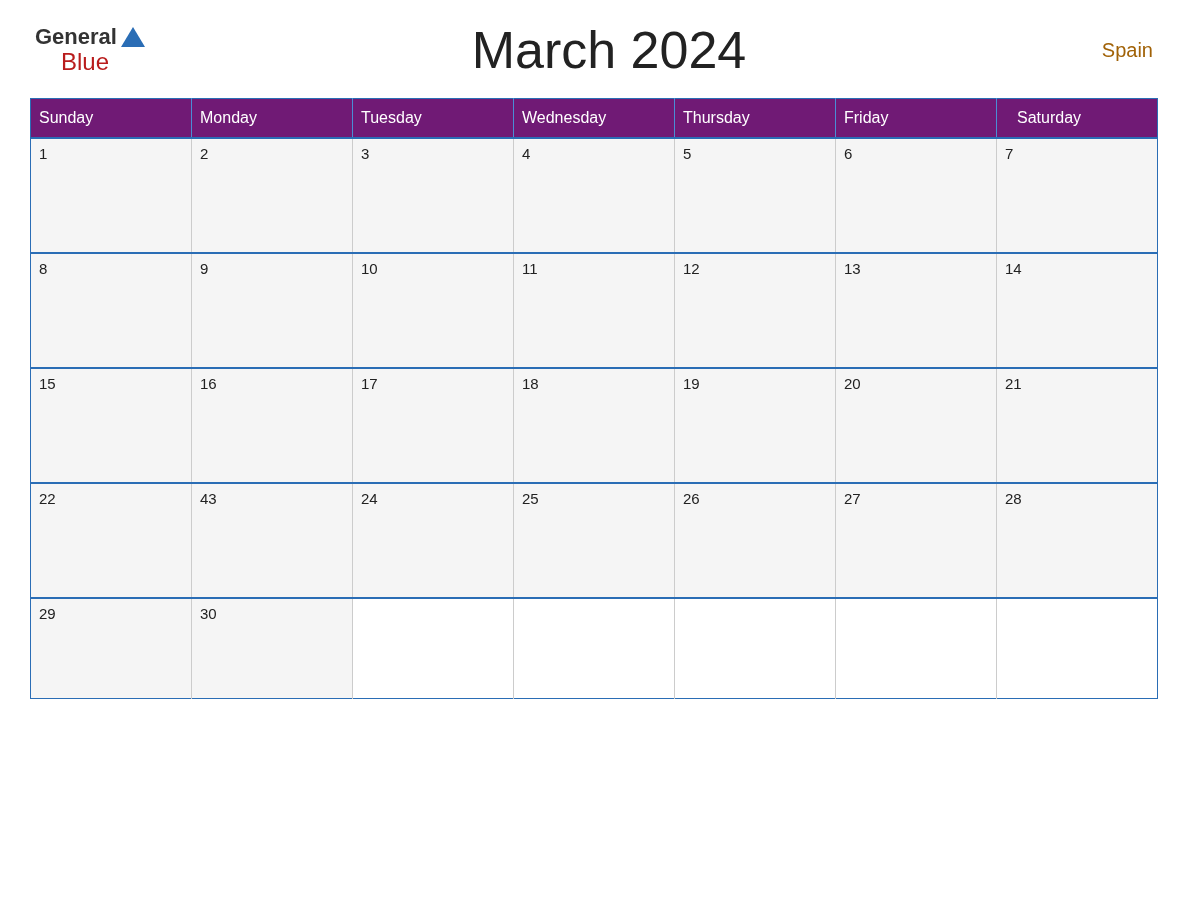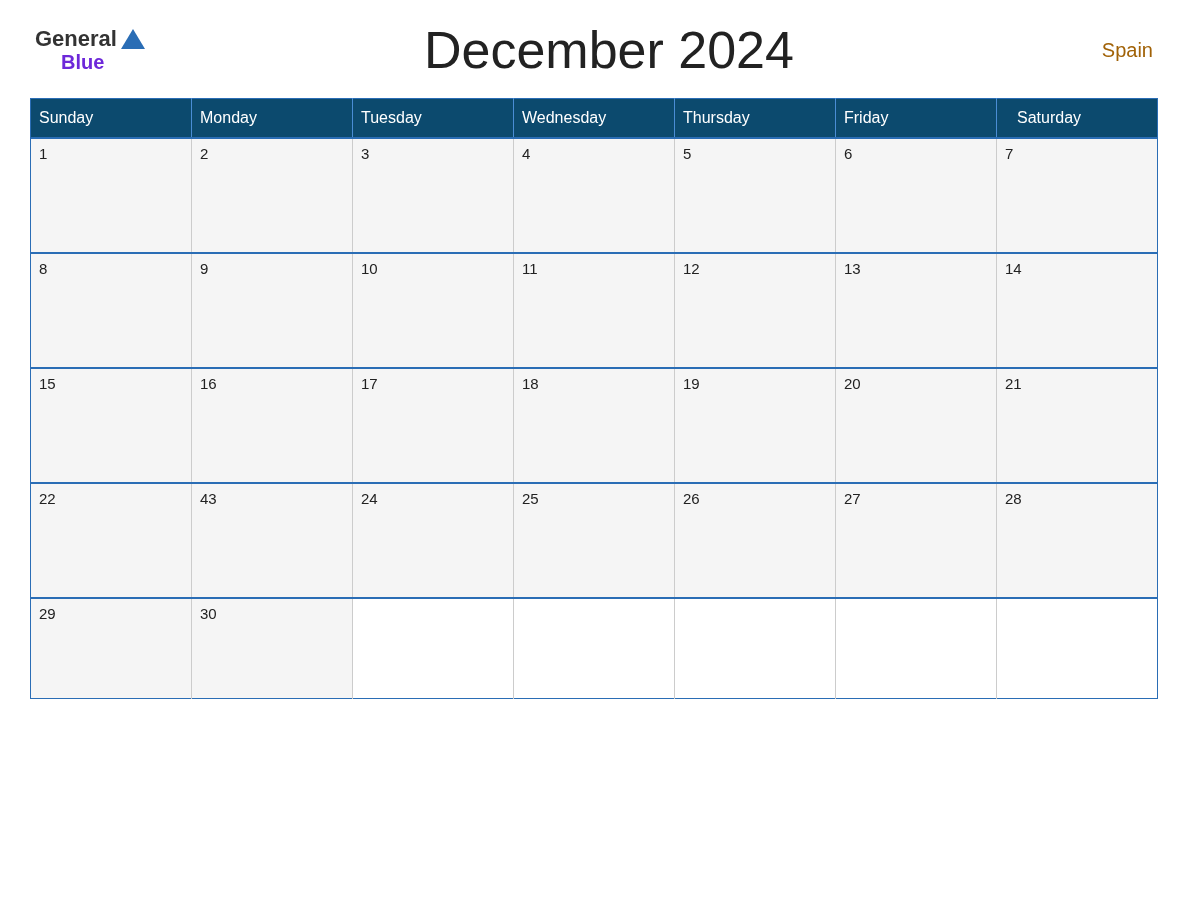--- a/index.html
+++ b/index.html
@@ -49,23 +49,23 @@
     }
 
     .logo-bottom {
       display: flex;
       align-items: center;
       gap: 2px;
       margin-left: 0;
     }
 
     .logo-blue-text {
-      font-size: 20px;
-      font-weight: bold;
-      color: #6d28d9;
+      font-size: 24px;
+      font-weight: normal;
+      color: #b91c1c;
       margin-left: 26px;
     }
 
     .month-title {
       font-size: 52px;
       font-weight: normal;
       color: #222;
       text-align: center;
       flex: 1;
     }
@@ -77,21 +77,21 @@
       min-width: 80px;
     }
 
     .calendar {
       width: 100%;
       border-collapse: collapse;
       border: 1px solid #2a6db5;
     }
 
     .calendar thead tr th {
-      background-color: #0c4a6e;
+      background-color: #701a75;
       color: #ffffff;
       font-size: 16px;
       font-weight: normal;
       padding: 10px 8px;
       text-align: left;
       border-right: 1px solid #4a8dd5;
     }
 
     .calendar thead tr th:last-child {
       border-right: none;
@@ -138,21 +138,21 @@
   <div class="logo">
     <div class="logo-general">
       <span>General</span>
       <div class="logo-triangle"></div>
     </div>
     <div class="logo-bottom">
       <span class="logo-blue-text">Blue</span>
     </div>
   </div>
 
-  <div class="month-title">December 2024</div>
+  <div class="month-title">March 2024</div>
 
   <div class="country-label">Spain</div>
 </div>
 
 <table class="calendar">
   <thead>
     <tr>
     <th>Sunday</th>
         <th>Monday</th>
         <th>Tuesday</th>

